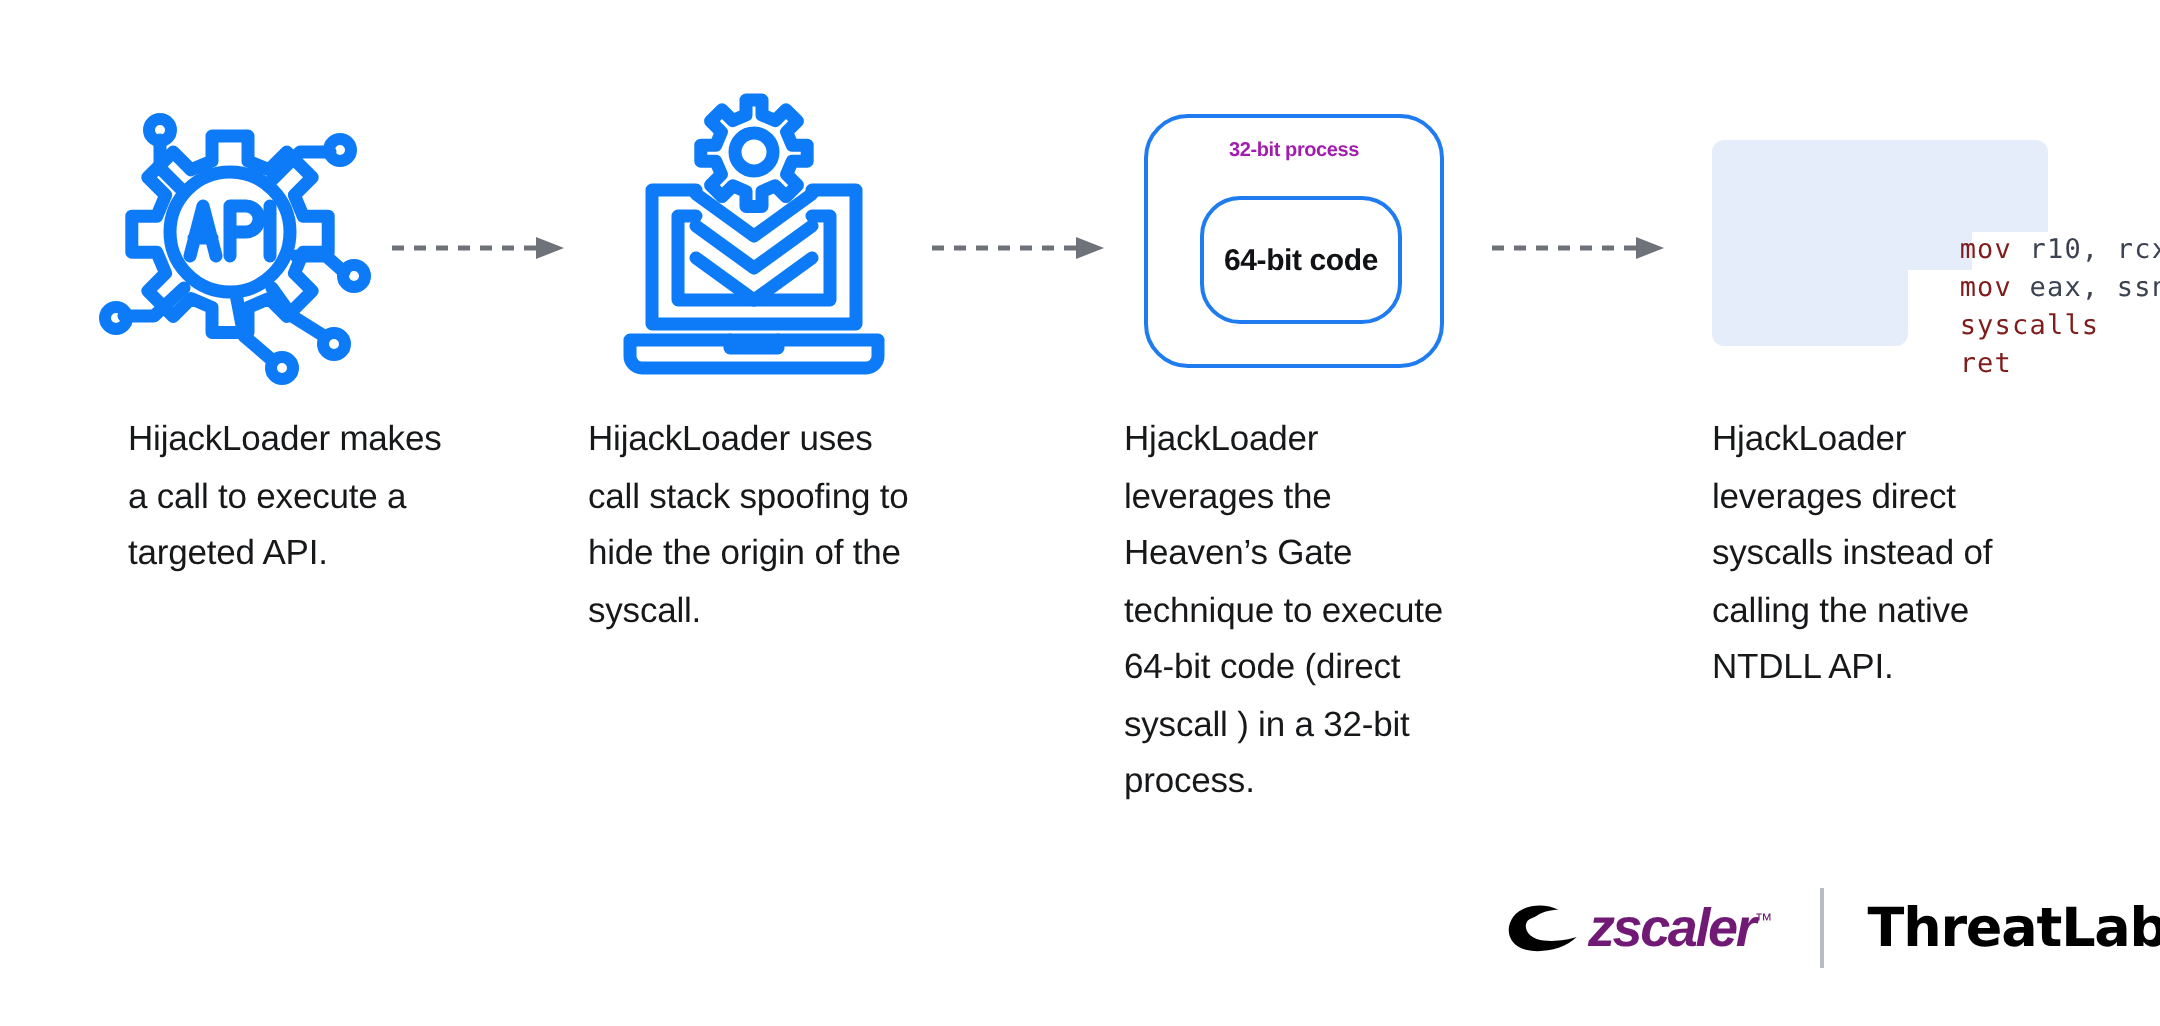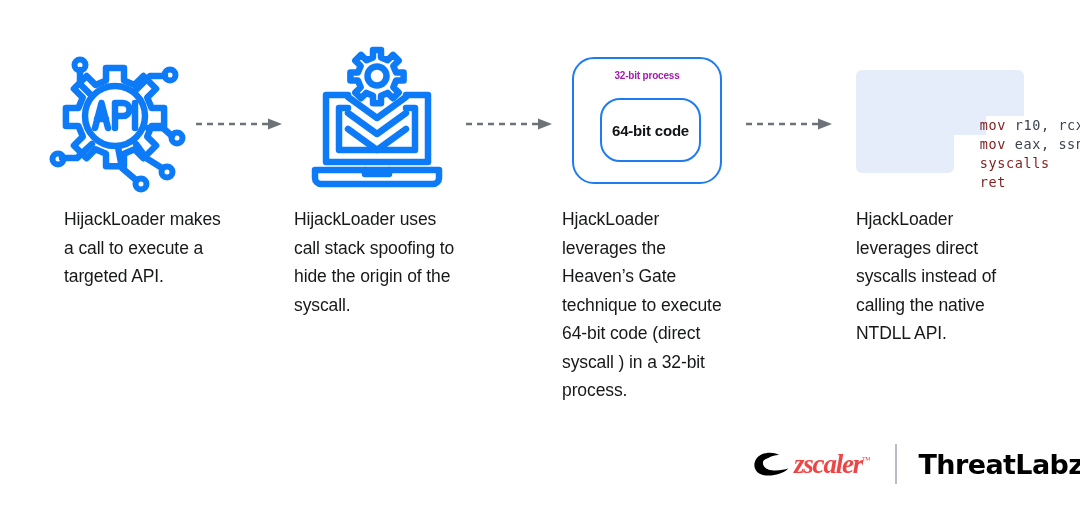--- a/index.html
+++ b/index.html
@@ -88,23 +88,23 @@
   .code-pad-bot .code-bg{border-radius:0 0 6px 6px;}
 
   
   .footer{
     position:absolute;left:752px;top:443px;height:42px;
     display:flex;align-items:center;
   }
   .zs-logo{display:flex;align-items:center;}
   .zs-mark{width:40px;height:26px;margin-right:2px;}
   .zs-word{
-    font-family:Liberation Serif, serif;
+    font-family:Liberation Sans, sans-serif;
     font-weight:bold;font-style:italic;font-size:27px;
-    letter-spacing:-1.2px;color:#ef4444;line-height:1;
+    letter-spacing:-1.2px;color:#701a75;line-height:1;
   }
   .zs-tm{font-size:9px;vertical-align:super;font-style:normal;font-weight:normal;letter-spacing:0;}
   .divider{
     width:1.6px;height:40px;background:#b9bcc2;margin:0 22px 0 24px;
   }
   .tl-word{
     font-family:"DejaVu Sans","Liberation Sans",sans-serif;
     font-weight:bold;font-size:27px;letter-spacing:-0.6px;color:#000;line-height:1;
   }
 </style>

